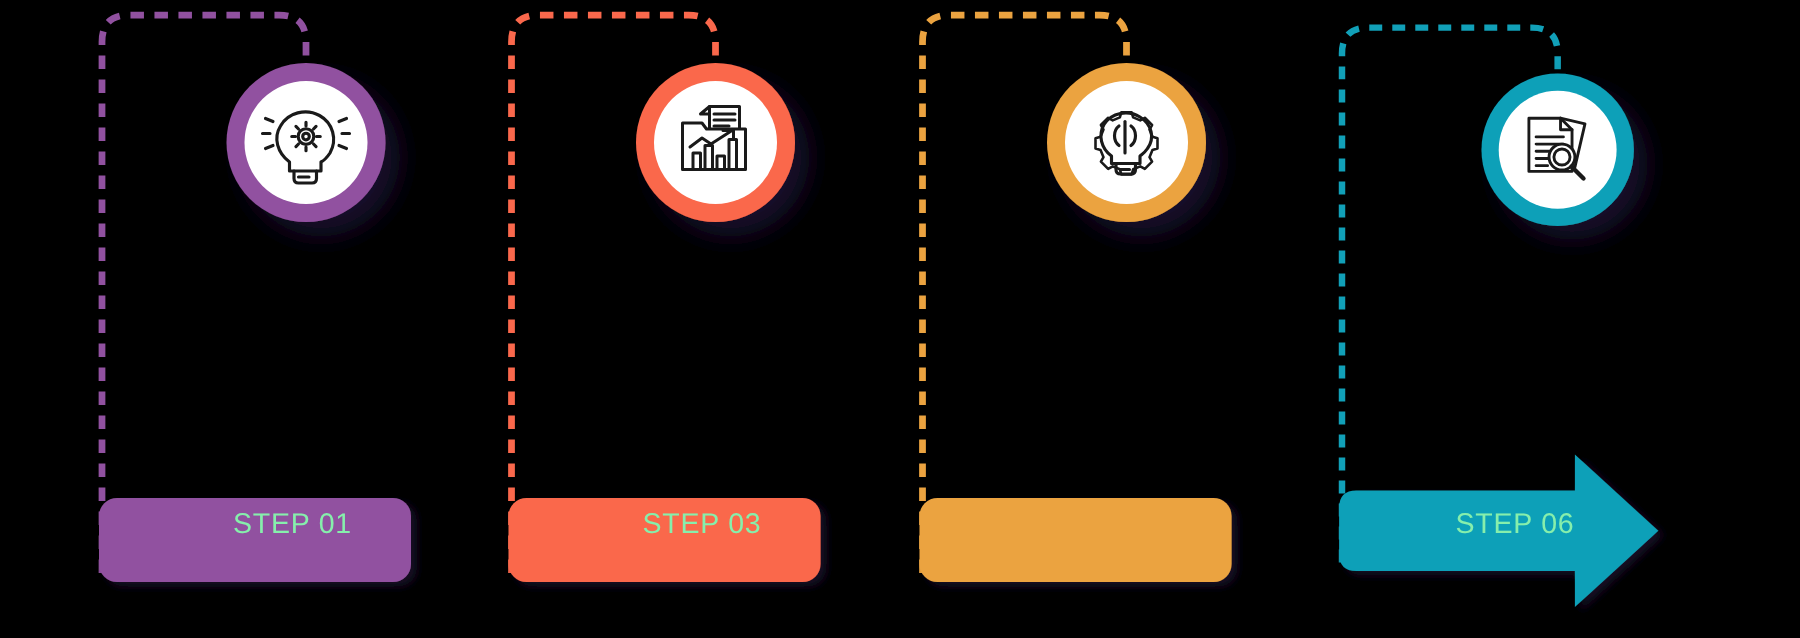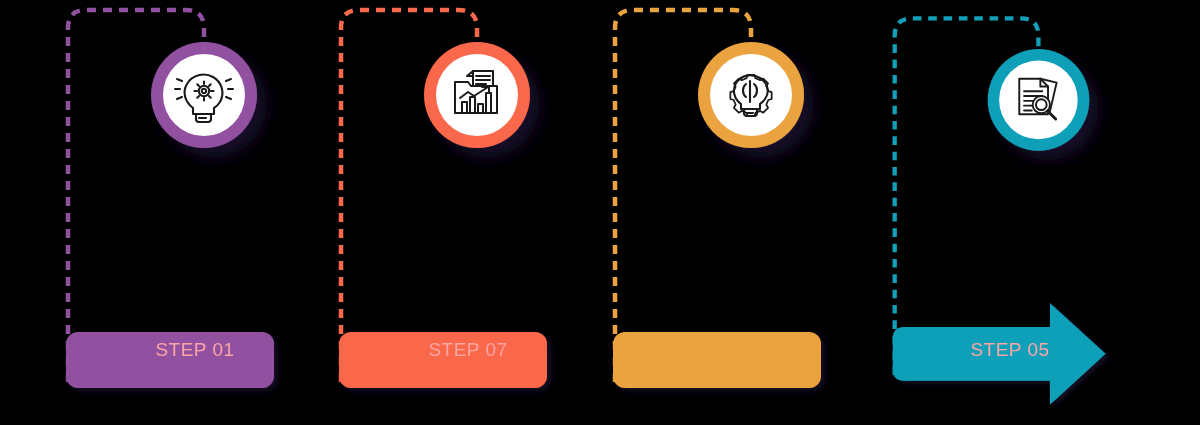--- a/index.html
+++ b/index.html
@@ -36,21 +36,21 @@
     height: 425px;
     overflow: visible;
   }
 
   .step-label {
     position: absolute;
     left: 0;
     top: 340px;
     width: 270px;
     text-align: center;
-    color: #fca5a5;
+    color: #86efac;
     font-size: 19px;
     font-family: "Liberation Sans", sans-serif;
     letter-spacing: 0.5px;
     line-height: 1;
     pointer-events: none;
   }
   .step-label.arrow-label {
     width: 230px;
     left: 8px;
   }
@@ -121,21 +121,21 @@
 
         <path d="M -15 18 L -15 7 L -10 7 L -10 18 Z"></path>
         <path d="M -7 18 L -7 2 L -2 2 L -2 18 Z"></path>
         <path d="M 1 18 L 1 9 L 6 9 L 6 18 Z"></path>
         <path d="M 9 18 L 9 -2 L 14 -2 L 14 18 Z"></path>
 
         <path d="M -17 3 L -9 -3 L -3 1 L 11 -8"></path>
         <path d="M 5 -8 L 12 -8 L 12 -2"></path>
       </g>
     </svg>
-    <div class="step-label">STEP 07</div>
+    <div class="step-label">STEP 03</div>
   </div>
 
   <div class="step-panel" style="left:607px">
     <svg class="panel-svg" viewBox="0 0 300 425">
       <defs>
         <filter id="sh3" x="-60%" y="-60%" width="240%" height="240%">
           <feDropShadow dx="10" dy="10" stdDeviation="8" flood-color="#14102a" flood-opacity="0.98"></feDropShadow>
         </filter>
         <filter id="bsh3" x="-40%" y="-40%" width="200%" height="200%">
           <feDropShadow dx="4" dy="3" stdDeviation="3" flood-color="#14102a" flood-opacity="0.9"></feDropShadow>
@@ -190,16 +190,16 @@
         <path d="M -20 -22 L 2 -22 L 10 -14 L 10 15 L -20 15 Z" fill="#ffffff"></path>
         <path d="M 2 -22 L 2 -14 L 10 -14"></path>
 
         <path d="M -15 -9 L 4 -9 M -15 -4 L 4 -4 M -15 1 L -6 1 M -15 6 L -6 6 M -15 11 L -7 11"></path>
 
         <circle cx="3" cy="5" r="9" fill="#ffffff"></circle>
         <circle cx="3" cy="5" r="5.6"></circle>
         <path d="M 9.6 11.6 L 18 20" stroke-width="3"></path>
       </g>
     </svg>
-    <div class="step-label arrow-label">STEP 05</div>
+    <div class="step-label arrow-label">STEP 06</div>
   </div>
 
 </div>
 
 </body></html>

